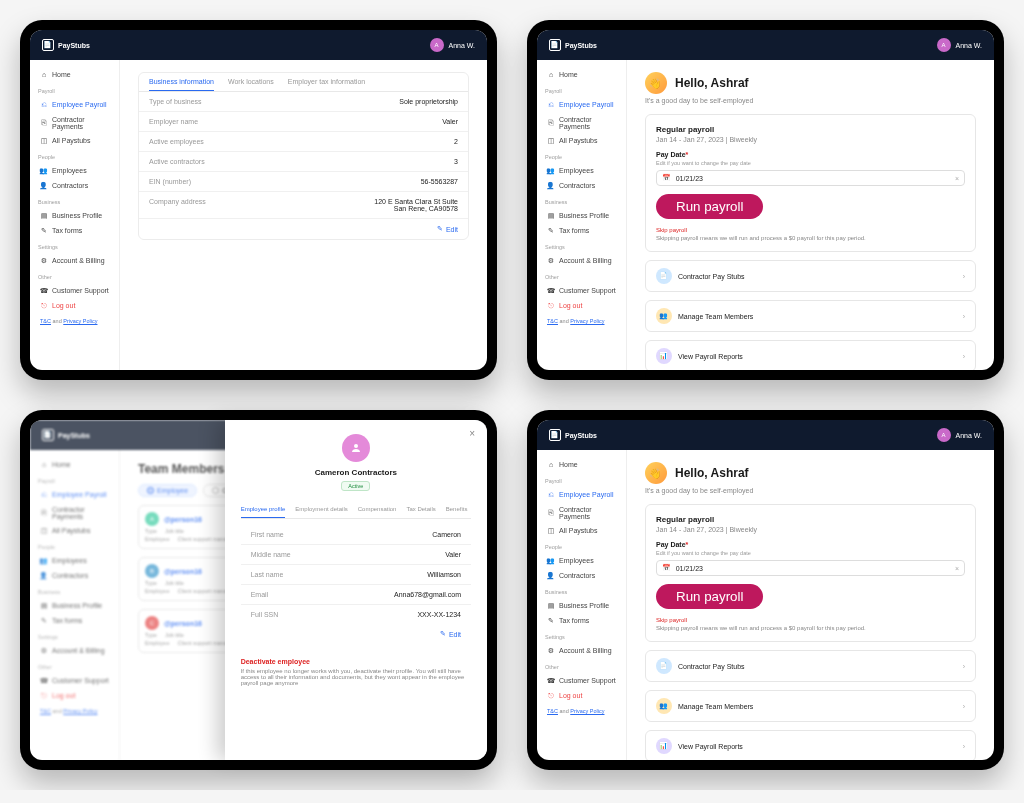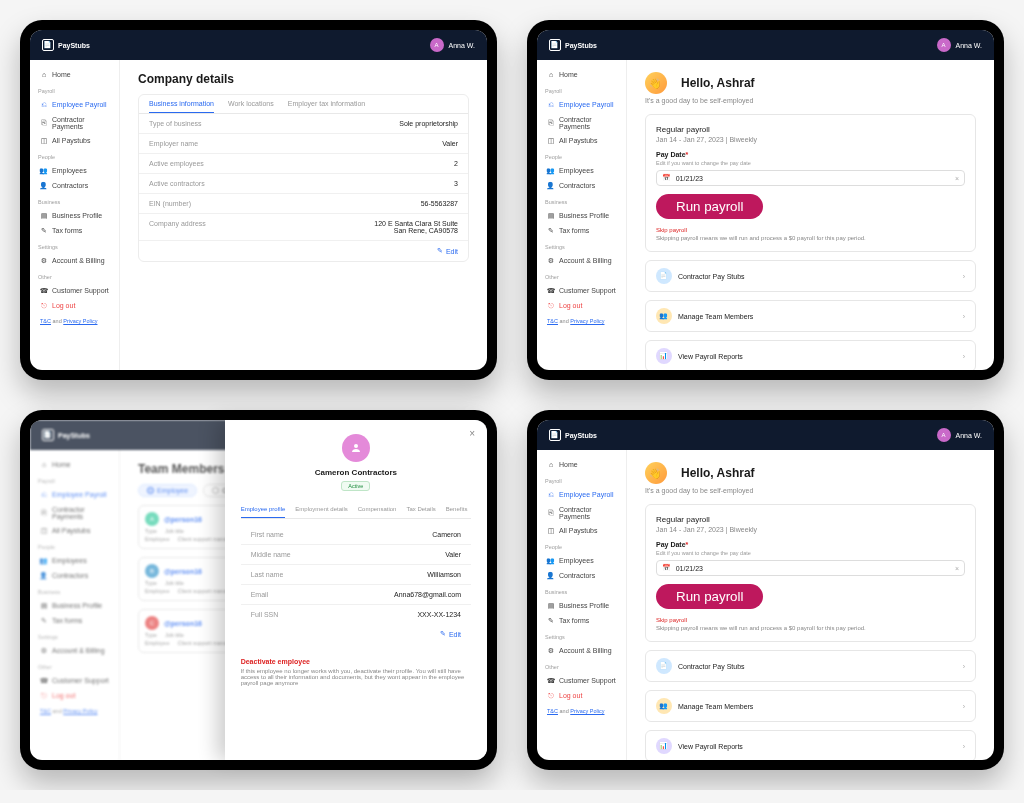--- a/index.html
+++ b/index.html
@@ -91,30 +91,30 @@
     justify-content:space-between;
     padding:6px 10px;
     border-bottom:1px solid #f0f0f0;
     align-items:flex-start;
   }
   .row:last-child { border-bottom:none; }
   .row .label { color:#999; }
   .row .value { color:#222; text-align:right; }
   .edit-link { text-align:right; padding:6px 10px; color:#2a6af0; display:flex; justify-content:flex-end; align-items:center; gap:3px; cursor:pointer; }
   
-  .greeting-wrap { display:flex; align-items:center; gap:14px; }
+  .greeting-wrap { display:flex; align-items:center; gap:8px; }
   .greet-avatar { width:22px; height:22px; border-radius:50%; background:linear-gradient(135deg,#ffd15a,#ff9a3d); display:flex;align-items:center;justify-content:center; font-size:10px;}
   .greet-avatar::after { content:"👋"; }
   .sub { color:#888; margin:3px 0 10px 0; }
   .payroll-card {
     border:1px solid #e6e6e6;
     border-radius:6px;
     padding:10px;
   }
-  .payroll-card h3 { font-size:8px; font-weight:400; }
+  .payroll-card h3 { font-size:8px; font-weight:700; }
   .muted { color:#888; }
   .pay-date-label { margin-top:8px; font-weight:600; }
   .pay-date-label .req { color:#d22; }
   .hint { color:#999; font-size:5.5px; margin:2px 0 4px 0; }
   .date-input {
     display:flex; align-items:center;
     border:1px solid #ddd; border-radius:4px;
     padding:3px 5px; gap:5px;
     position:relative;
   }
@@ -249,21 +249,20 @@
               <span class="nav-icon">⎋</span>
               <span>Log out</span>
             </div>
           <div class="footer-link">
             <a>T&amp;C</a>
             <span>and</span>
             <a>Privacy Policy</a>
           </div>
         </div>
         <div class="main">
-          <h1>Company details</h1>
           <div class="details-card">
             <div class="tabs" style="padding:0 10px;">
               <div class="tab active">Business information</div>
               <div class="tab">Work locations</div>
               <div class="tab">Employer tax information</div>
             </div>
             <div class="row">
                 <span class="label">Type of business</span>
                 <span class="value">Sole proprietorship</span>
               </div>

